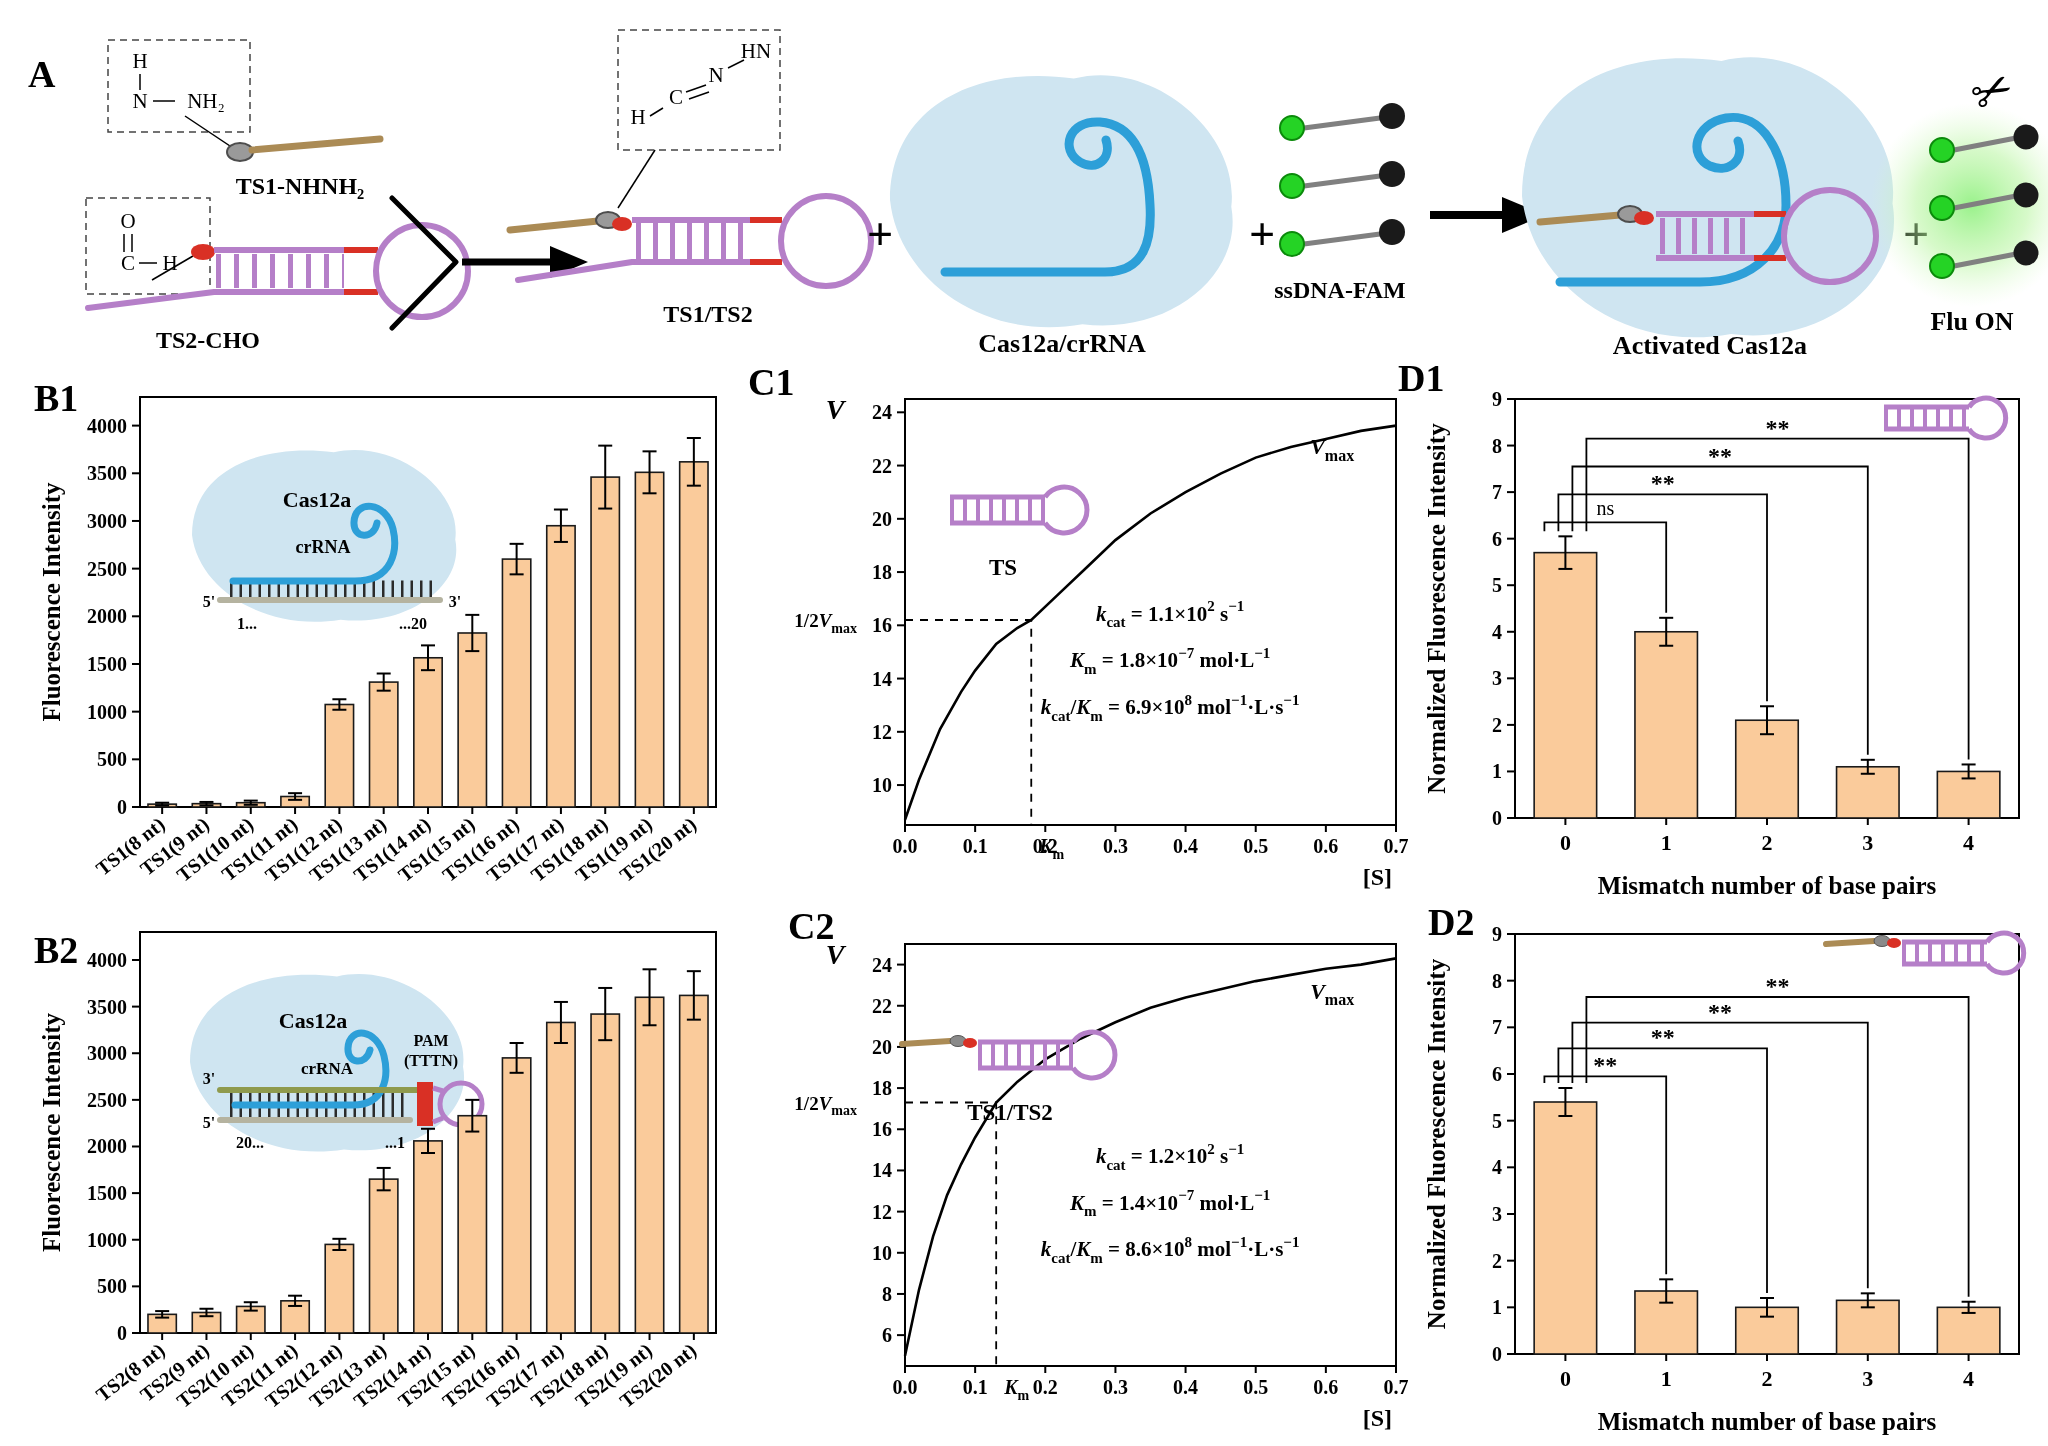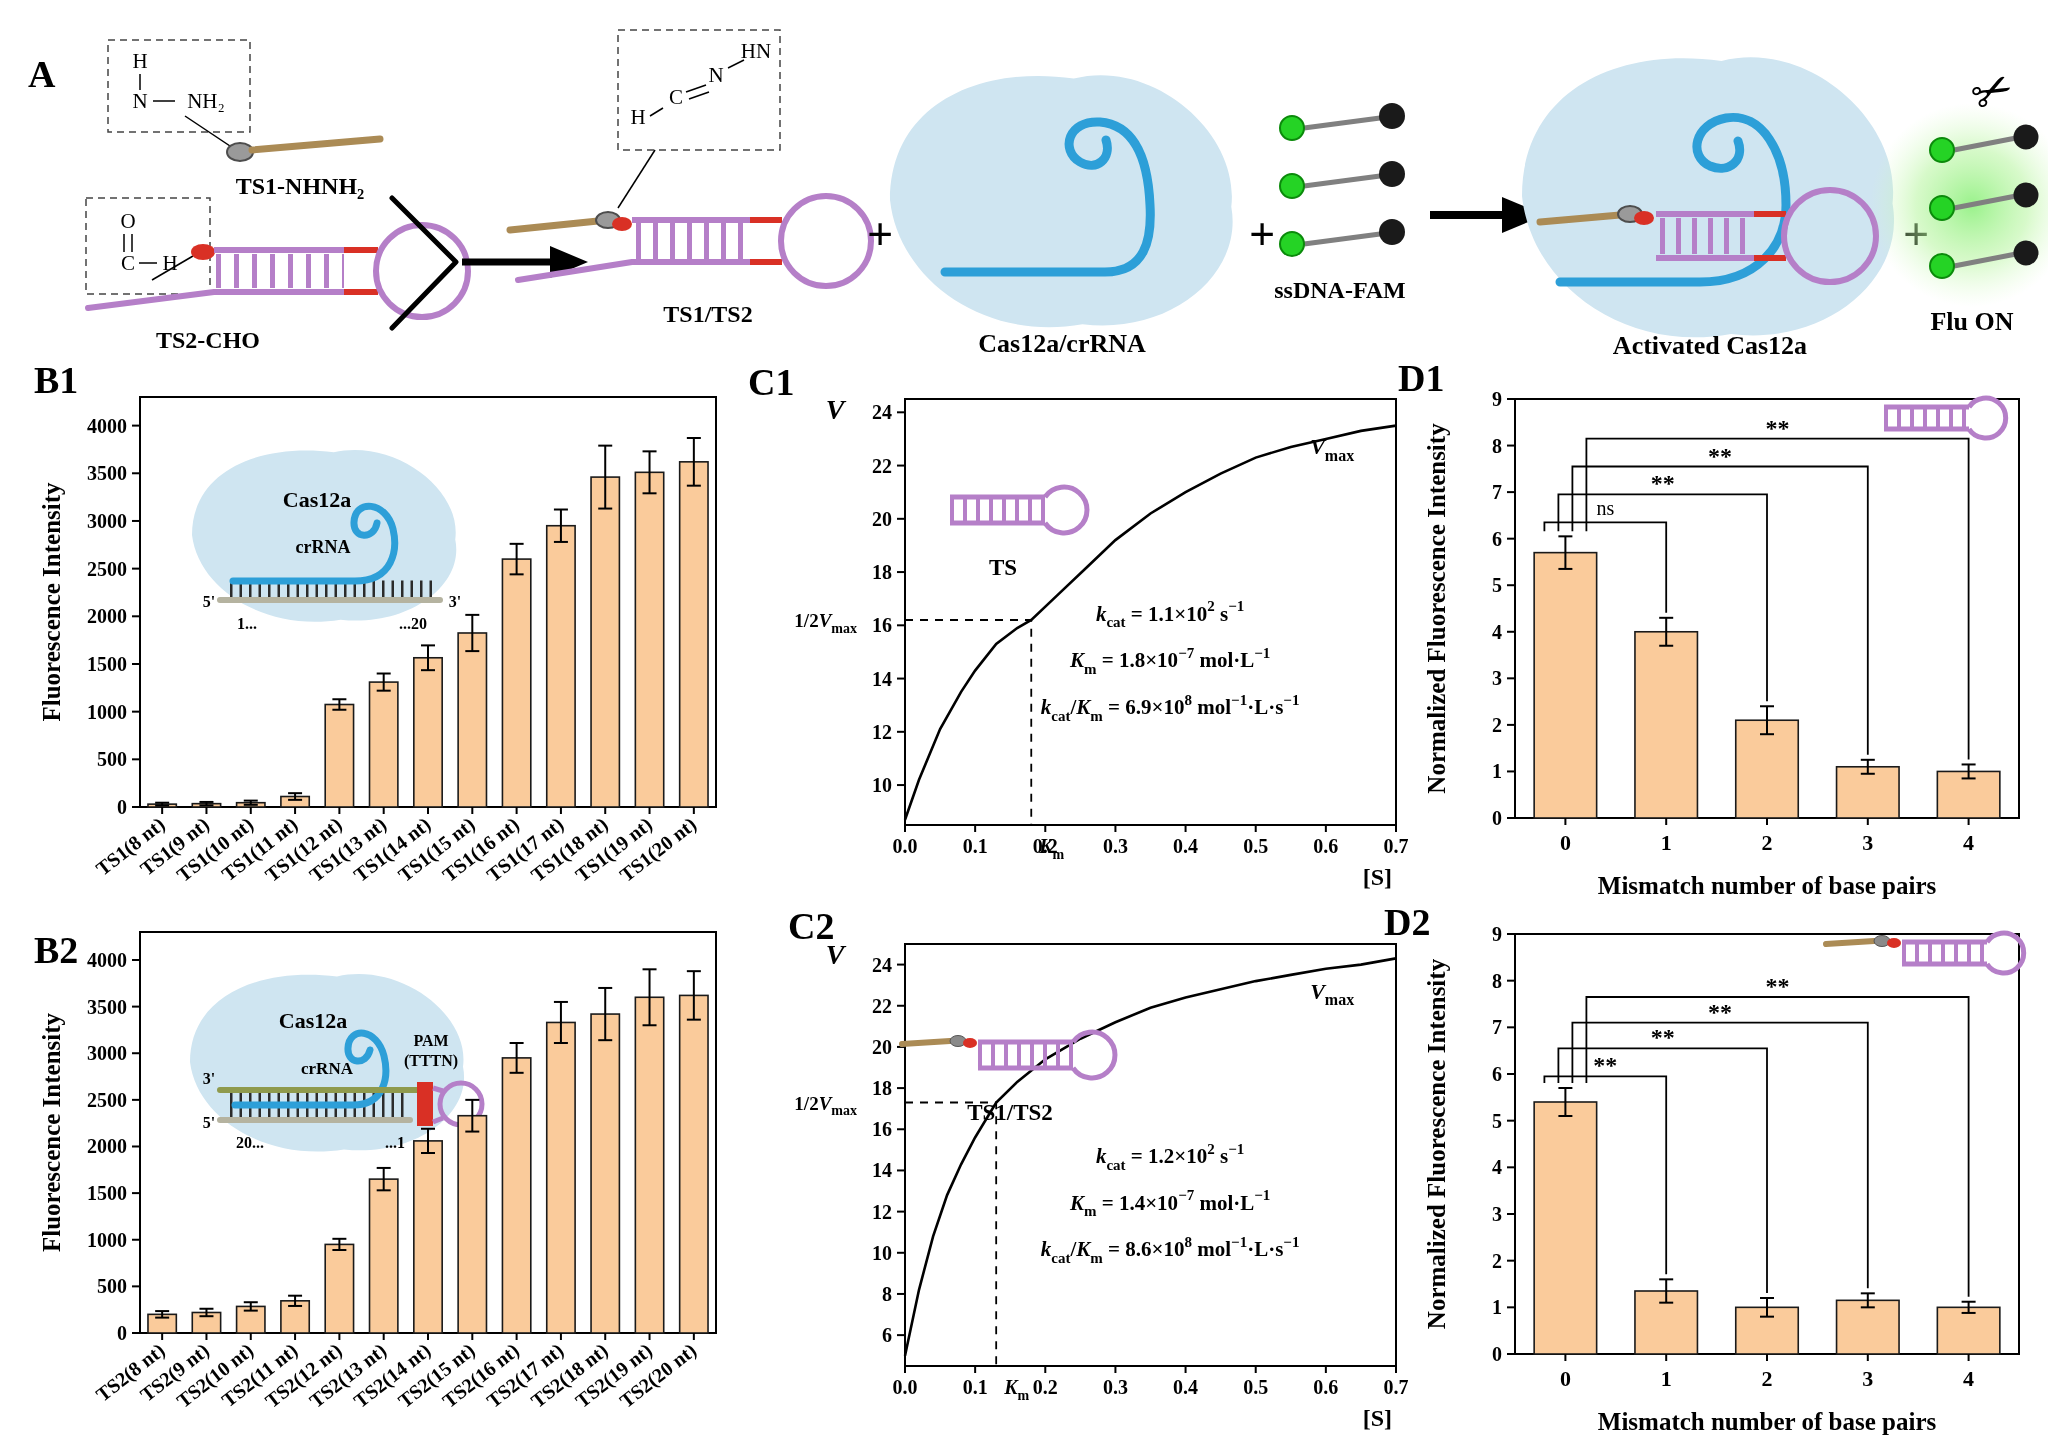--- a/index.html
+++ b/index.html
@@ -8,26 +8,26 @@
   svg{font-family:"Liberation Serif","DejaVu Serif",serif;}
   .plabel{position:absolute;font-weight:bold;font-size:38px;color:#000;}
   .chart{position:absolute;}
 </style>
 </head>
 <body>
 
 <div id="fig">
 
   <div class="plabel" style="left:28px;top:52px">A</div>
-  <div class="plabel" style="left:34px;top:358px">B1</div>
+  <div class="plabel" style="left:34px;top:376px">B1</div>
   <div class="plabel" style="left:748px;top:360px">C1</div>
   <div class="plabel" style="left:1398px;top:356px">D1</div>
   <div class="plabel" style="left:34px;top:928px">B2</div>
   <div class="plabel" style="left:788px;top:904px">C2</div>
-  <div class="plabel" style="left:1384px;top:900px">D2</div>
+  <div class="plabel" style="left:1428px;top:900px">D2</div>
 
   <svg id="panelA" width="2048" height="380" viewBox="0 0 2048 380" style="position:absolute;left:0;top:0">
     <defs>
       <radialGradient id="glowGrad">
         <stop offset="0%" stop-color="#8ef07e" stop-opacity="0.9"></stop>
         <stop offset="55%" stop-color="#b6f59e" stop-opacity="0.55"></stop>
         <stop offset="100%" stop-color="#d9fbc8" stop-opacity="0"></stop>
       </radialGradient>
     </defs>
 

